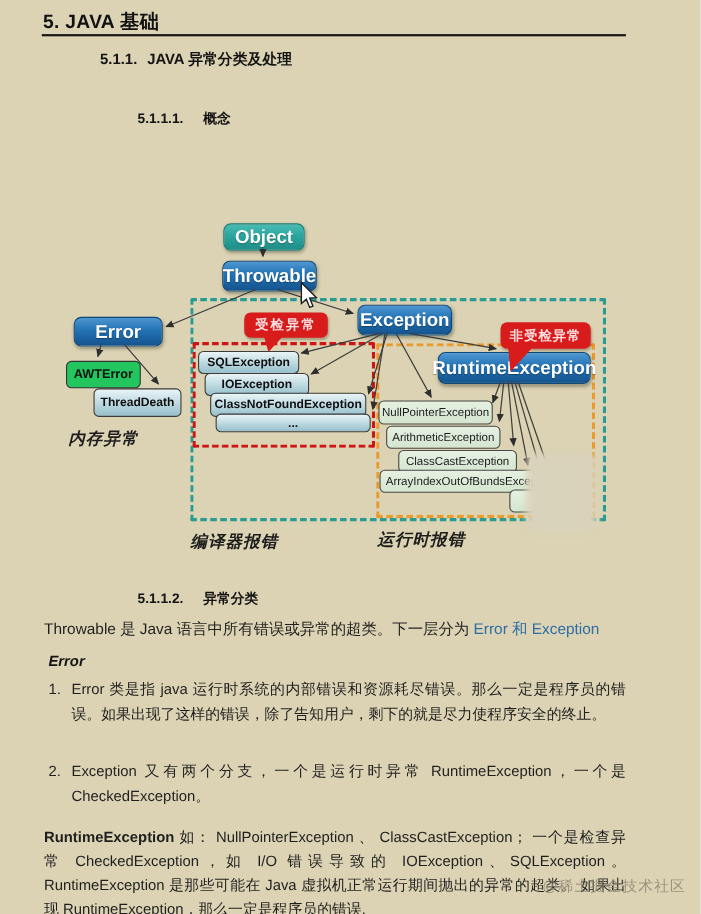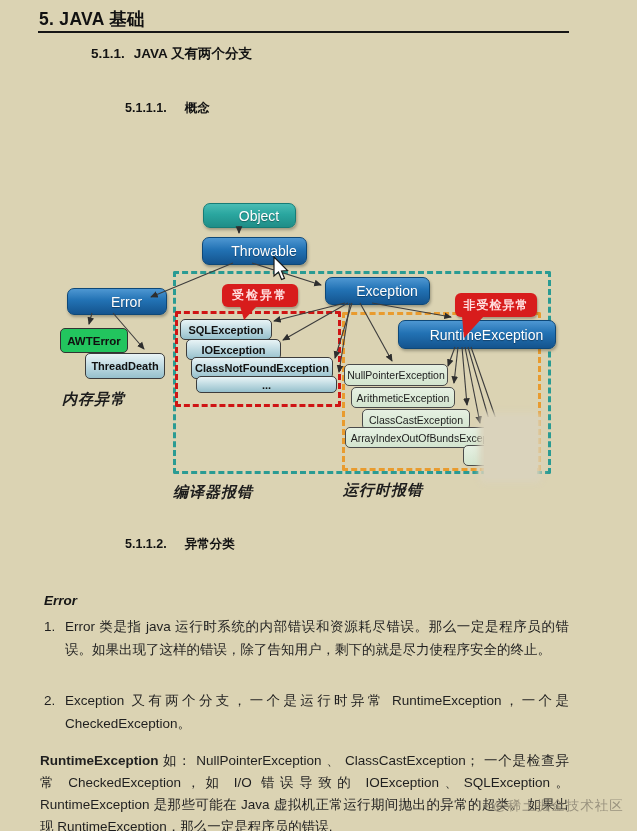--- a/index.html
+++ b/index.html
@@ -40,22 +40,22 @@
   .watermark { left:493px; top:797px; font-size:13.5px; color:#8a8372; opacity:.8; letter-spacing:1px; }
 
   
   .diagram { left:0; top:200px; width:637px; height:312px; }
   .dashed { position:absolute; border-radius:2px; }
   .dash-teal   { left:173px; top:71px;  width:372px; height:197px; border:3px dashed #2a9b93; z-index:1; }
   .dash-red    { left:175px; top:111px; width:160px; height:90px;  border:3px dashed #cf1414; z-index:1; }
   .dash-orange { left:342px; top:112px; width:193px; height:153px; border:3px dashed #e99b2e; z-index:1; }
 
   .node { position:absolute; z-index:2; display:flex; align-items:center; justify-content:center;
-          border-radius:7px; color:#fff; font-weight:normal; font-size:14px;
-          box-shadow:1px 2px 3px rgba(40,40,30,.35); text-shadow:0 1px 1px rgba(0,0,0,.35);padding-left:19px; }
+          border-radius:7px; color:#fff; font-weight:bold; font-size:17px;
+          box-shadow:1px 2px 3px rgba(40,40,30,.35); text-shadow:0 1px 1px rgba(0,0,0,.35); }
   .node-teal { background:linear-gradient(180deg,#49bcb4 0%,#2aa69f 45%,#1f8d87 100%); border:1px solid #177c76; }
   .node-blue { background:linear-gradient(180deg,#4e97d2 0%,#2272b4 45%,#14548e 100%); border:1px solid #0e4878; }
 
   .chk { position:absolute; z-index:2; display:flex; align-items:center; justify-content:center;
          background:linear-gradient(180deg,#e9f4f6 0%,#c3dde4 45%,#96c0cc 100%);
          border:1.5px solid #3c3c3c; border-radius:5px; font-weight:bold; font-size:11px; color:#101010; }
   .grn { position:absolute; z-index:2; display:flex; align-items:center; justify-content:center;
          background:linear-gradient(180deg,#e6f0e2 0%,#d3e5cf 100%);
          border:1px solid #4a4a4a; border-radius:5px; font-size:10.5px; color:#1d1d1d;
          white-space:nowrap; overflow:hidden; }
@@ -76,21 +76,21 @@
 </style>
 </head>
 <body>
 
 <div class="page">
 
   <div class="abs h1">5. JAVA 基础</div>
   <div class="abs h1-rule"></div>
 
   <div class="abs h2">
-    <span>5.1.1.</span><span class="gap"></span><span>JAVA 又有两个分支</span>
+    <span>5.1.1.</span><span class="gap"></span><span>JAVA 异常分类及处理</span>
   </div>
 
   <div class="abs h3 h3a">
     <span>5.1.1.1.</span><span class="gap"></span><span>概念</span>
   </div>
 
 
   <div class="abs diagram">
 
     <div class="dashed dash-teal"></div>
@@ -152,20 +152,23 @@
 
     <div class="dlabel" style="left:62px;  top:190px;">内存异常</div>
     <div class="dlabel" style="left:173px; top:283px;">编译器报错</div>
     <div class="dlabel" style="left:343px; top:281px;">运行时报错</div>
   </div>
 
   <div class="abs h3 h3b">
     <span>5.1.1.2.</span><span class="gap"></span><span>异常分类</span>
   </div>
 
+  <div class="abs para intro">
+    <span>Throwable 是 Java 语言中所有错误或异常的超类。下一层分为 </span><span class="link-blue">Error 和 Exception</span>
+  </div>
 
   <div class="abs em-head errhead">Error</div>
 
   <div class="abs list item1">
     <span class="num">1.</span>
     <span class="txt">Error 类是指 java 运行时系统的内部错误和资源耗尽错误。那么一定是程序员的错误。如果出现了这样的错误，除了告知用户，剩下的就是尽力使程序安全的终止。</span>
   </div>
 
 
   <div class="abs list item2">

